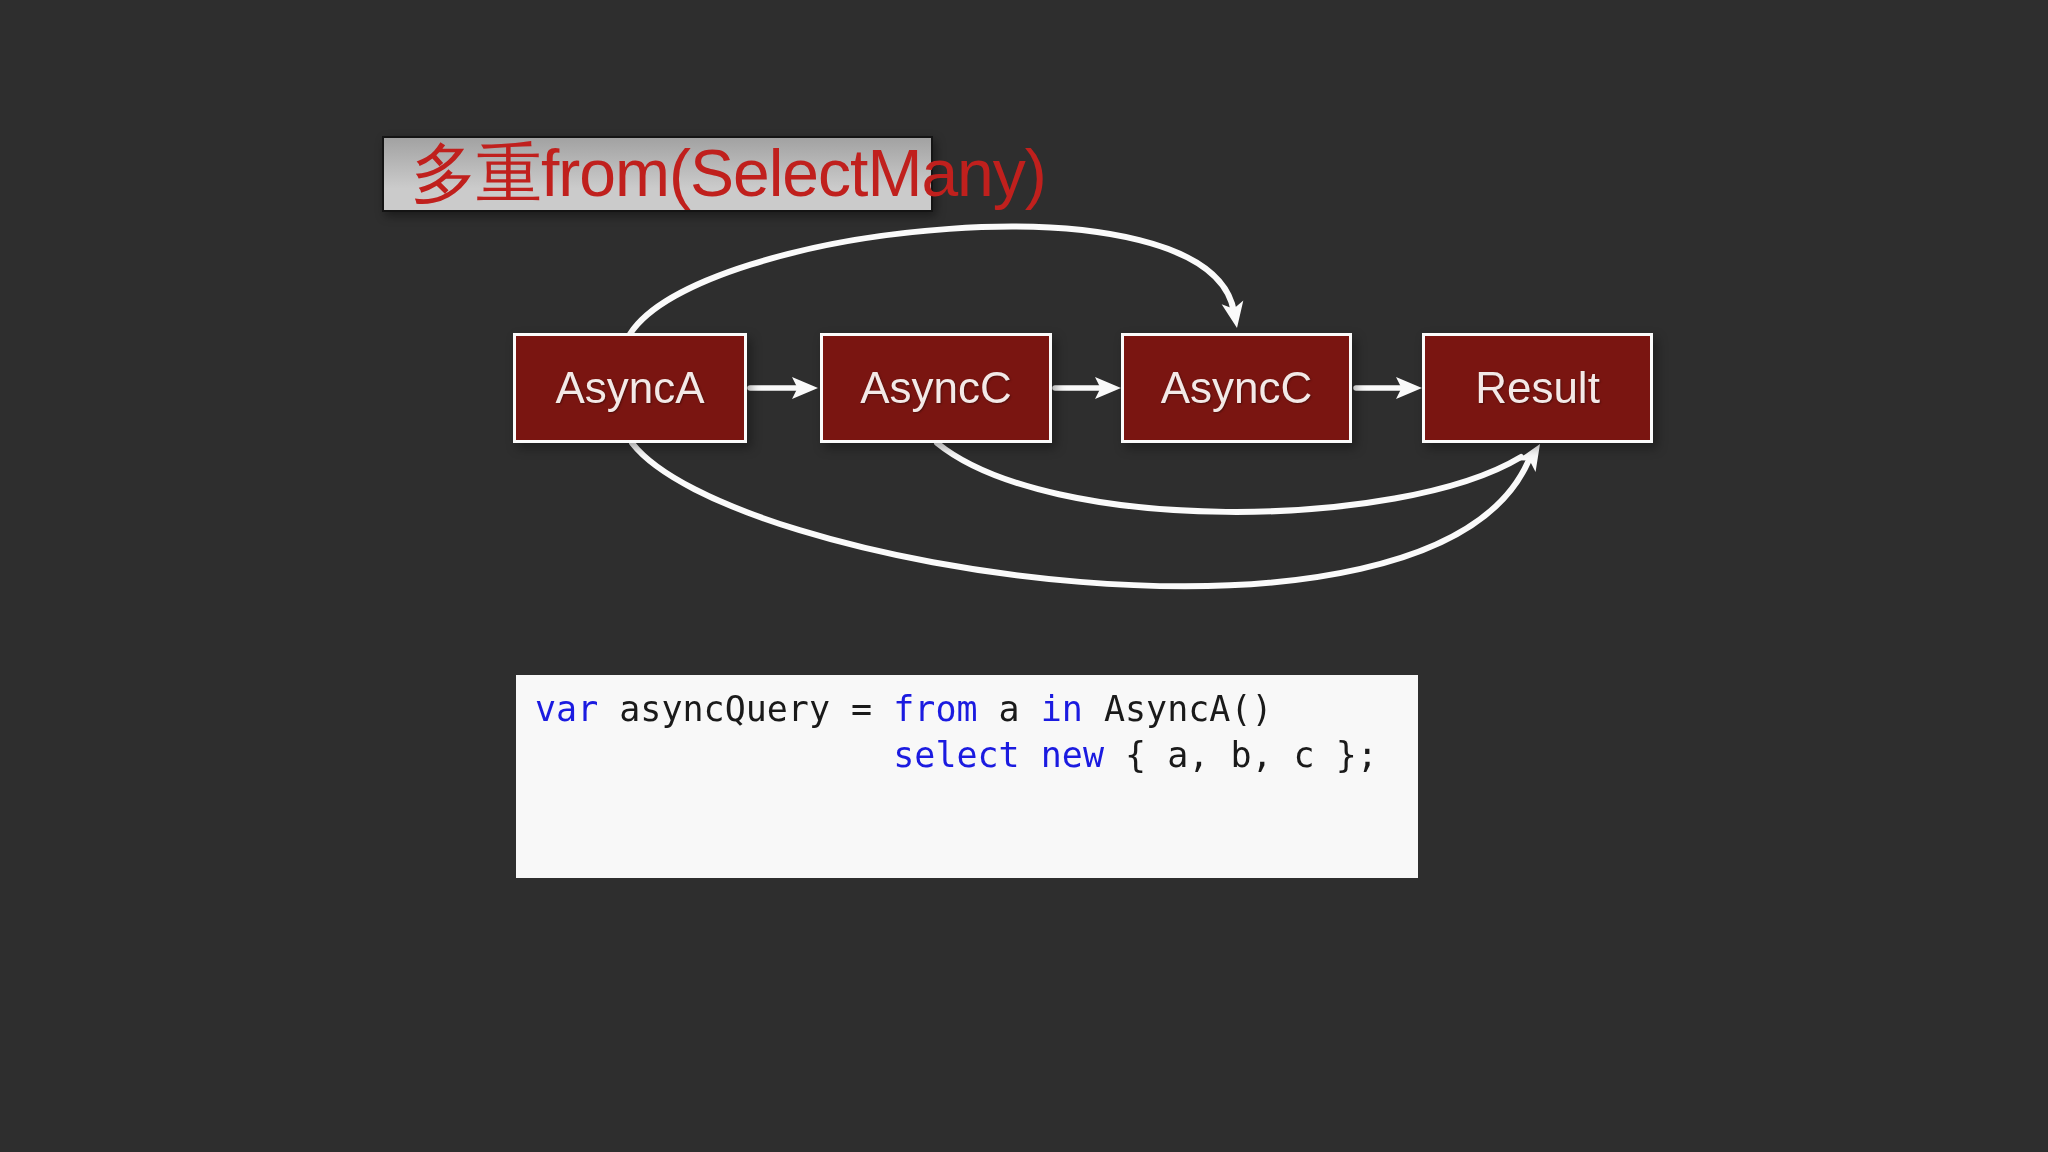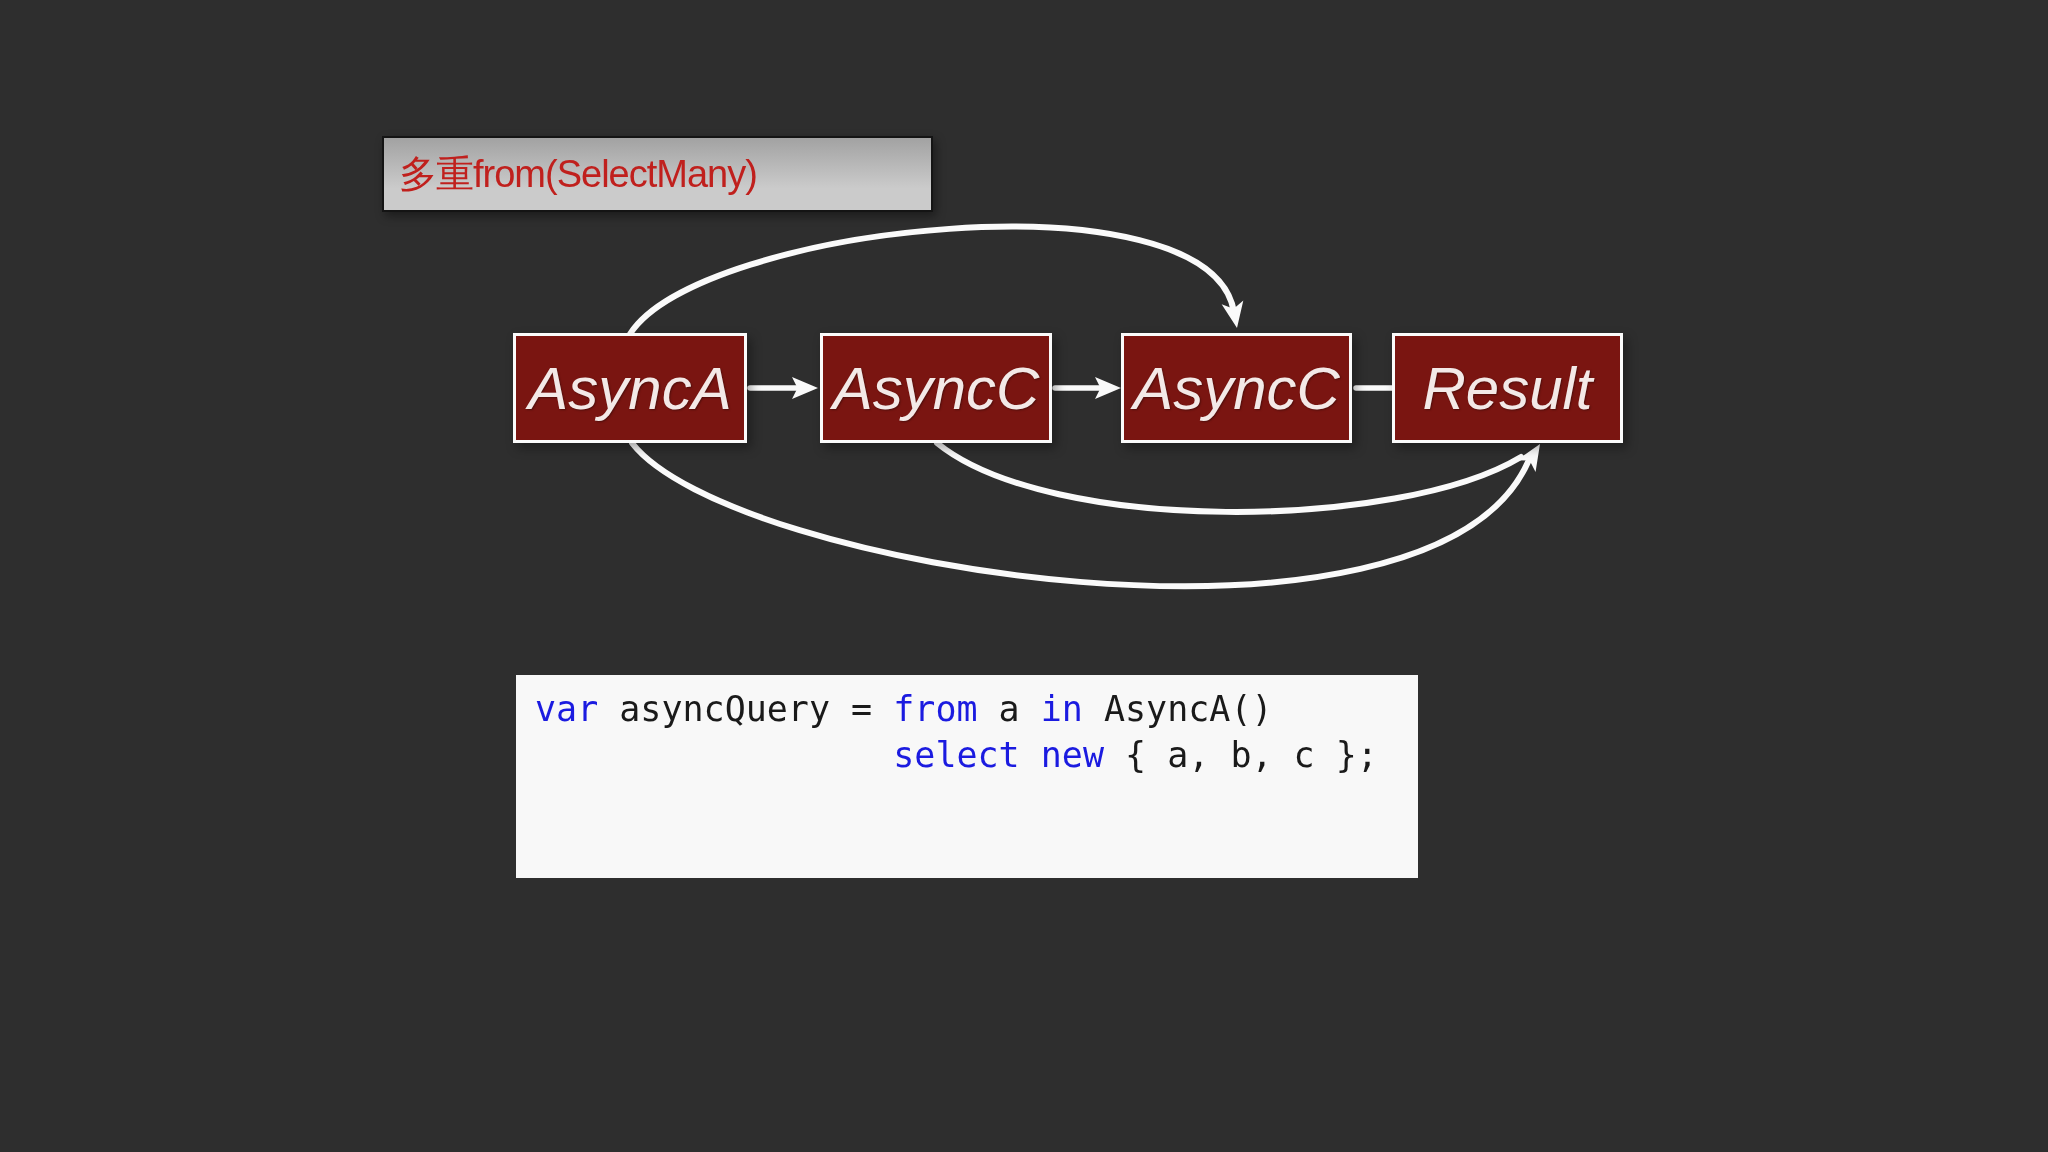--- a/index.html
+++ b/index.html
@@ -10,28 +10,28 @@
   }
   *{margin:0;padding:0;box-sizing:border-box;}
   html,body{background:var(--bg);}
   .slide{position:relative;width:2048px;height:1152px;background:var(--bg);overflow:hidden;
          font-family:"Liberation Sans", sans-serif;}
   .title-box{position:absolute;left:382px;top:136px;width:551px;height:76px;
              background:linear-gradient(to bottom,var(--title-grad-top),var(--title-grad-bottom) 70%);
              border:2px solid var(--title-border);
              box-shadow:3px 4px 9px rgba(0,0,0,0.40);
              display:flex;align-items:center;}
-  .title-box span{color:var(--title-text);font-size:38px;padding-left:15px;letter-spacing:-1px;
+  .title-box span{color:var(--title-text);font-size:66px;padding-left:27px;letter-spacing:-1px;
                   white-space:nowrap;}
   svg.connectors{position:absolute;left:0;top:0;}
   .node{position:absolute;top:333px;height:110px;background:var(--node-fill);
         border:3.5px solid var(--node-border);
         box-shadow:4px 5px 10px rgba(0,0,0,0.35);
         display:flex;align-items:center;justify-content:center;}
-  .node span{color:var(--node-text);font-size:60px;font-style:italic;font-weight:400;
+  .node span{color:var(--node-text);font-size:44px;font-weight:400;
              letter-spacing:0px;text-shadow:1px 1px 2px rgba(0,0,0,0.35);}
   .code-box{position:absolute;left:516px;top:675px;width:902px;height:203px;
             background:var(--code-bg);padding:11px 20px 4px 19px;}
   .code-line{white-space:pre;font-family:"DejaVu Sans Mono", monospace;
              font-size:35px;line-height:46px;color:var(--code-text);}
   .code-line .kw{color:var(--code-keyword);}
 </style>
 </head>
 <body>
 
@@ -65,21 +65,21 @@
 
   <div class="node" style="left:513px;width:234px;">
     <span>AsyncA</span>
   </div>
   <div class="node" style="left:820px;width:232px;">
     <span>AsyncC</span>
   </div>
   <div class="node" style="left:1121px;width:231px;">
     <span>AsyncC</span>
   </div>
-  <div class="node" style="left:1392px;width:231px;">
+  <div class="node" style="left:1422px;width:231px;">
     <span>Result</span>
   </div>
 
   <div class="code-box">
     <div id="code">
         <div class="code-line"><span class="kw">var</span><span> asyncQuery = </span><span class="kw">from</span><span> a </span><span class="kw">in</span><span> AsyncA()</span></div>
         <div class="code-line"><span>                 </span><span class="kw">select</span><span> </span><span class="kw">new</span><span> { a, b, c };</span></div>
       </div>
   </div>
 

